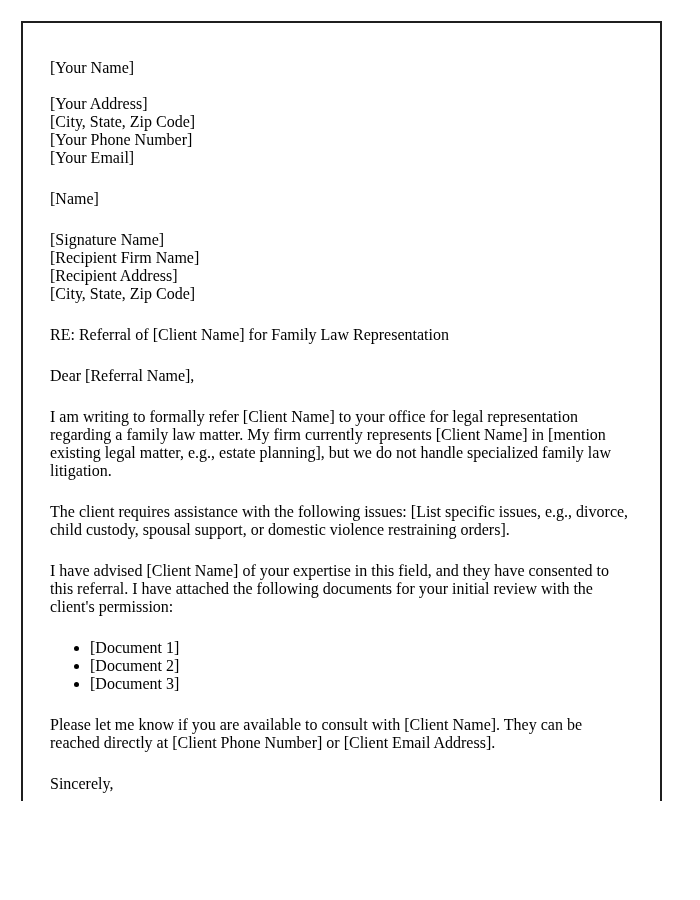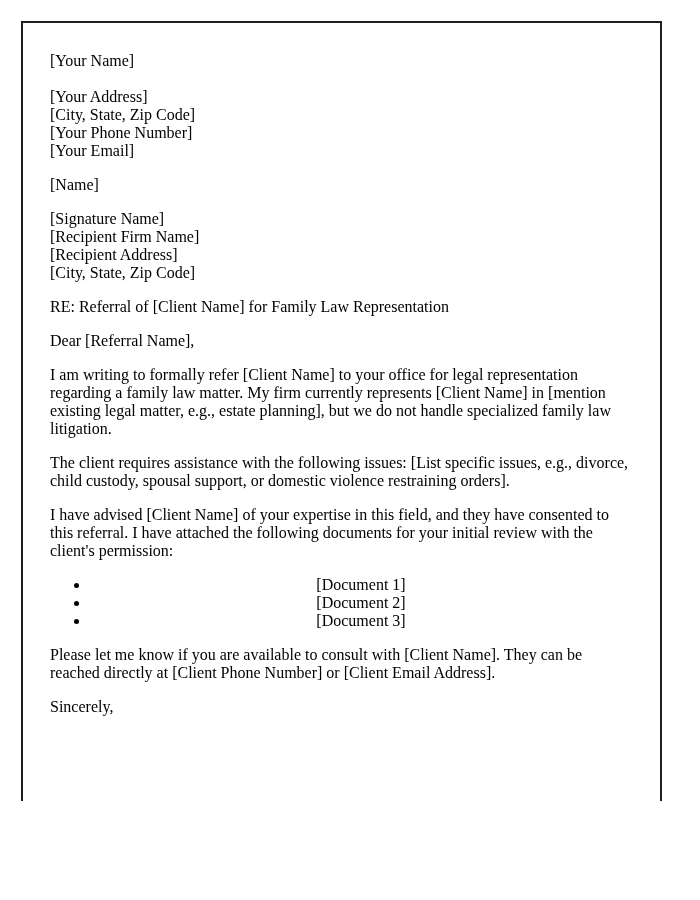--- a/index.html
+++ b/index.html
@@ -24,30 +24,29 @@
     box-sizing: border-box;
     width: 641px;
     height: 780px;
     border: 2px solid #1f1f1f;
     border-bottom: none;
     padding: 13px 28px 0 27px;
     overflow: hidden;
     background: #ffffff;
   }
   .letter-frame p {
-    margin: 16px 0;
+    margin: 23px 0;
     line-height: normal;
   }
   .letter-frame ul {
     margin: 16px 0;
     padding-left: 40px;
   }
   .letter-frame li {
     line-height: normal;
-    text-align: center;
   }
 </style>
 </head>
 <body>
 
 <div class="canvas">
   <div class="letter-frame">
 
     <p>
       <span>[Your Name]</span><br>

